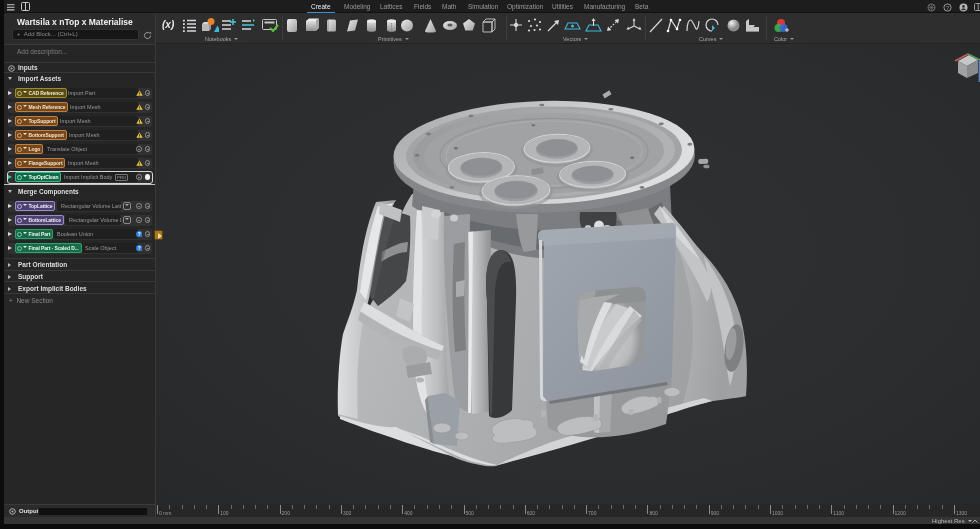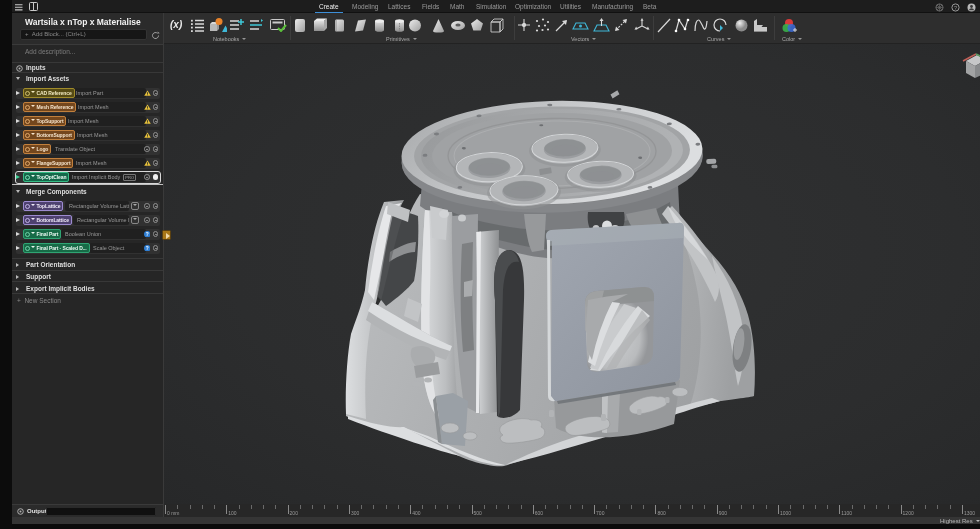--- a/index.html
+++ b/index.html
@@ -1,18 +1,18 @@
 <!DOCTYPE html>
 <html><head>
 <meta charset="utf-8">
 <style>
 * { margin:0; padding:0; box-sizing:border-box; }
 html,body { width:980px; height:529px; overflow:hidden; background:#0c0c0c;
   font-family:"Liberation Sans", sans-serif; }
-#app { position:absolute; left:12px; top:0; width:932px; height:529px; }
+#app { position:absolute; left:4px; top:0; width:932px; height:529px; }
 .abs { position:absolute; }
 .tri-d { display:inline-block; width:0; height:0; border-left:2.5px solid transparent; border-right:2.5px solid transparent; border-top:3px solid; vertical-align:1px; }
 .tri-r { display:inline-block; width:0; height:0; border-top:2.5px solid transparent; border-bottom:2.5px solid transparent; border-left:3px solid; vertical-align:0; }
 
 
 #topbar { position:absolute; left:0; top:0; width:980px; height:13px; background:#1d1d1d; border-bottom:1px solid #111; }
 .tab { position:absolute; top:2px; height:10px; font-size:6.5px; color:#9a9a9a; line-height:10px; }
 .tab.active { color:#f0f0f0; }
 
 

